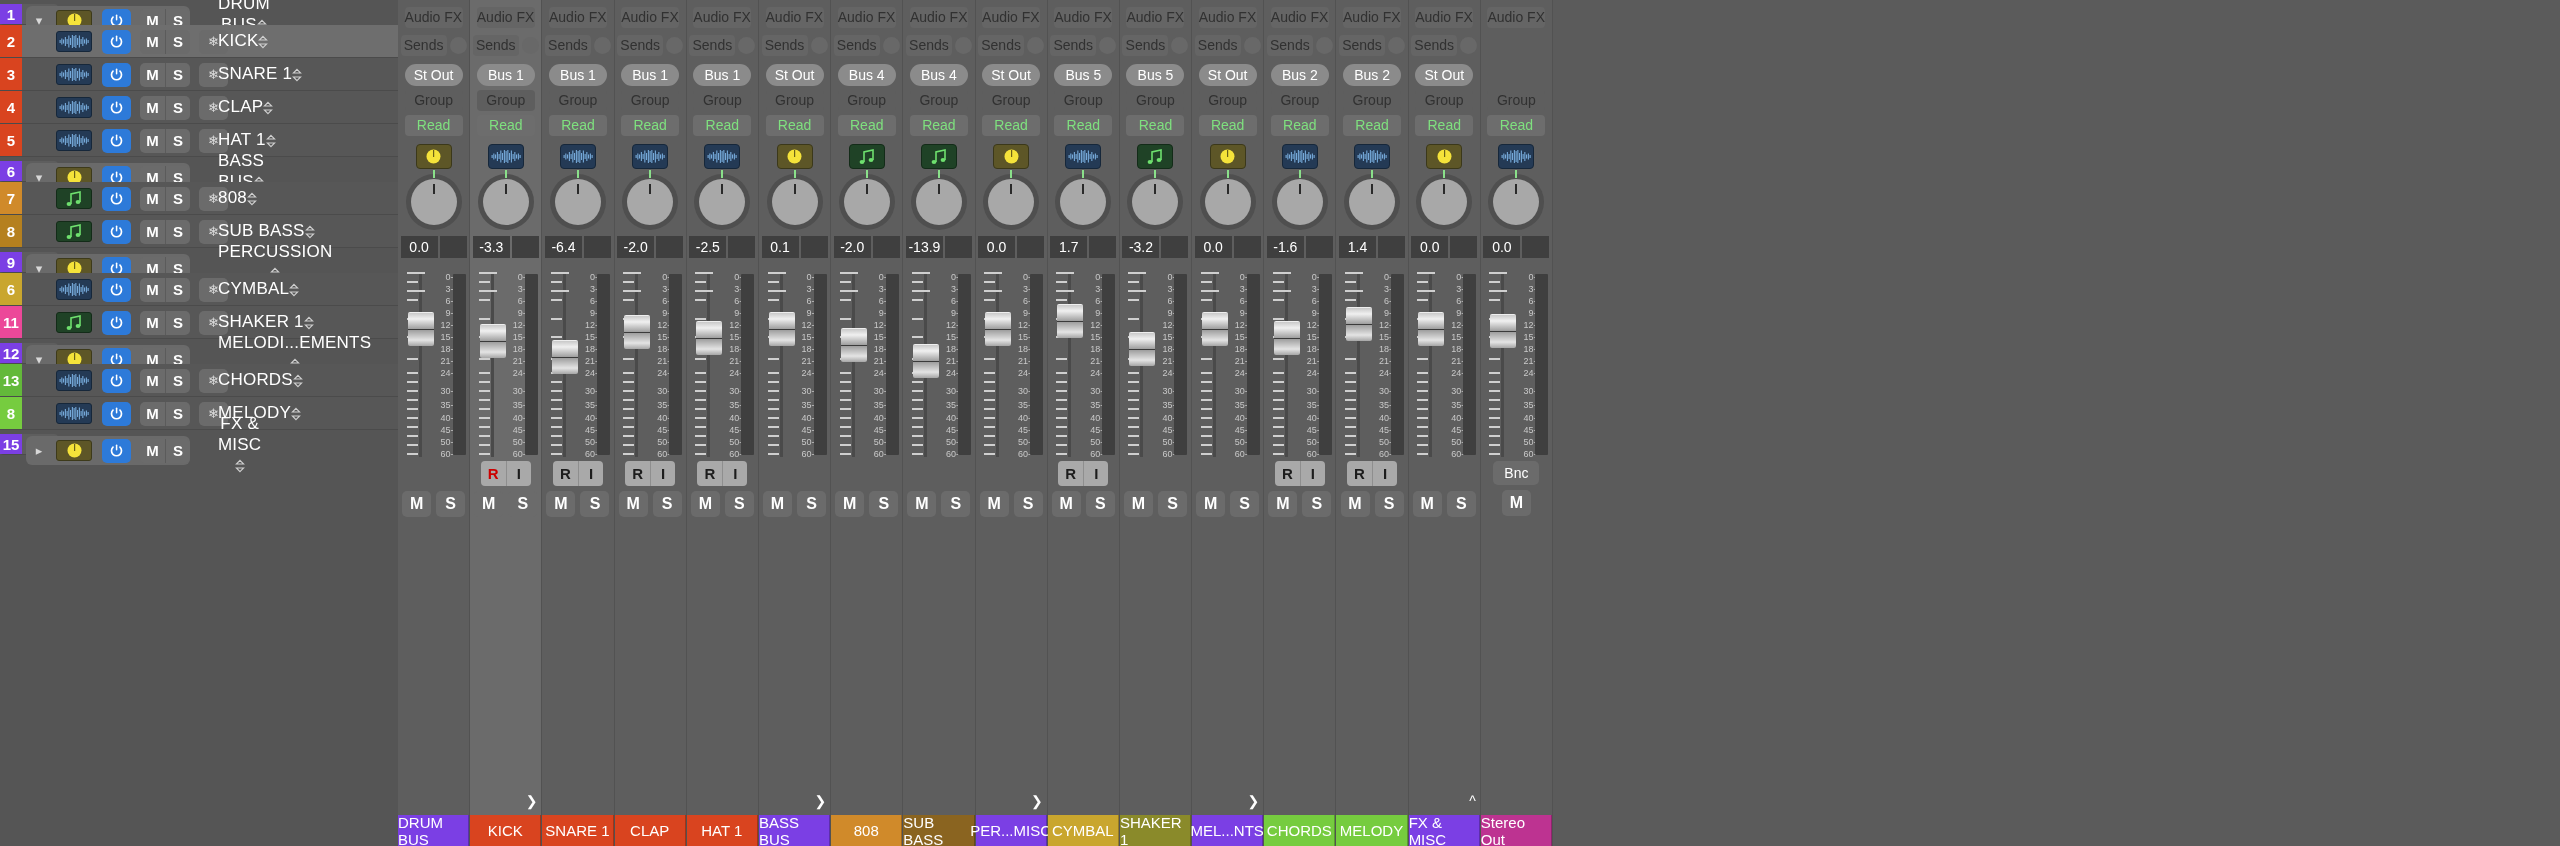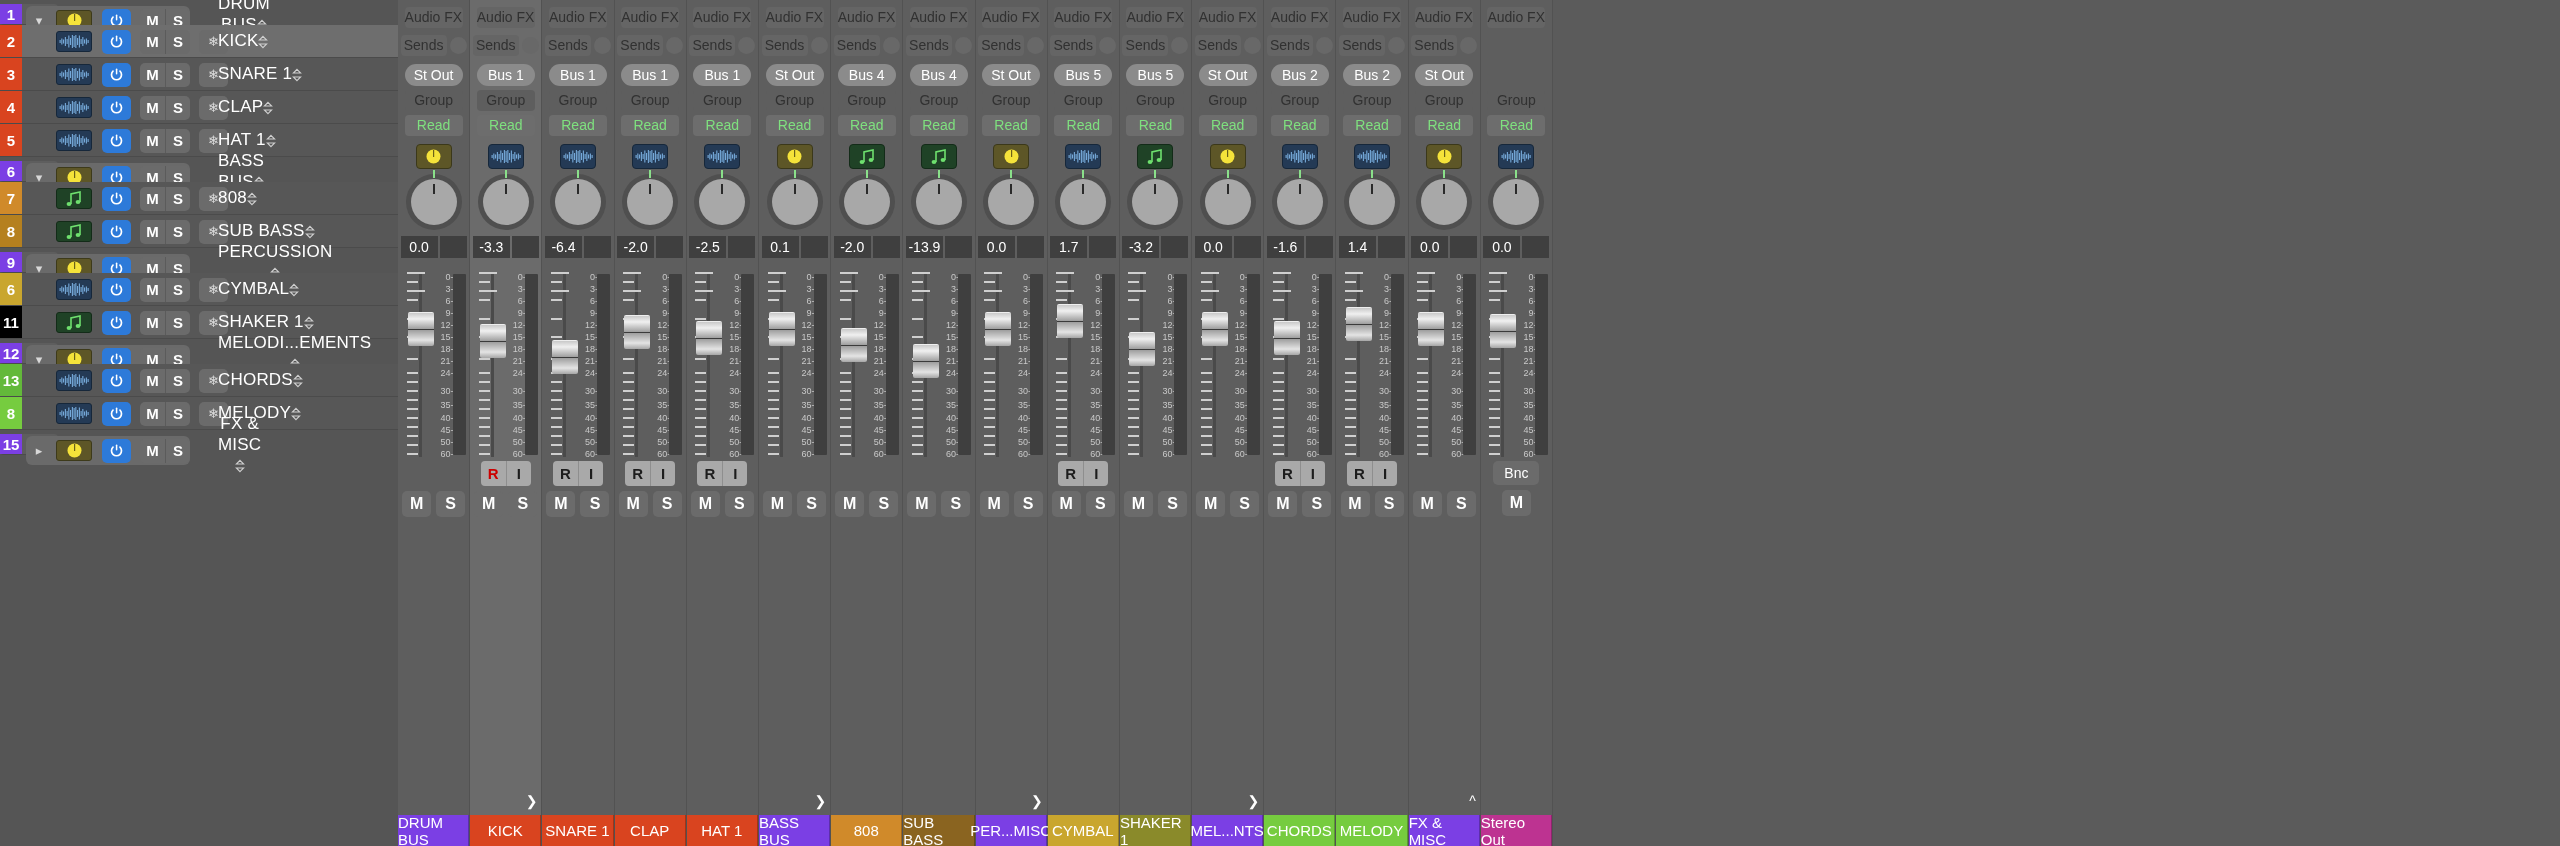--- a/index.html
+++ b/index.html
@@ -466,21 +466,21 @@
           </div>
           <div class="frz">❄</div>
         </div>
         <div class="tname">CYMBAL<svg width="10" height="14" viewBox="0 0 10 14" style="vertical-align:middle">
             <path d="M5 1.4 8.6 5 5 5 1.4 5z" fill="none" stroke="#cfcfcf" stroke-width="1.1"></path>
             <path d="M5 12.6 8.6 9 5 9 1.4 9z" fill="none" stroke="#cfcfcf" stroke-width="1.1"></path>
           </svg></div>
         <div class="ttype">Audio</div>
       </div>
       <div class="trk sub">
-        <div class="num" style="background:#000000">11</div>
+        <div class="num" style="background:#ec4899">11</div>
         <div class="ctrls">
           <span class="discl"></span>
           <div class="ticon ins">
             <svg width="18" height="17" viewBox="0 0 18 17">
               <path d="M6 14V4l9-2v10" stroke="#6ee06e" stroke-width="1.6" fill="none"></path>
               <ellipse cx="4" cy="14" rx="2.4" ry="2" fill="#6ee06e"></ellipse>
               <ellipse cx="13" cy="12" rx="2.4" ry="2" fill="#6ee06e"></ellipse>
             </svg>
           </div>
           <div class="pwr">

